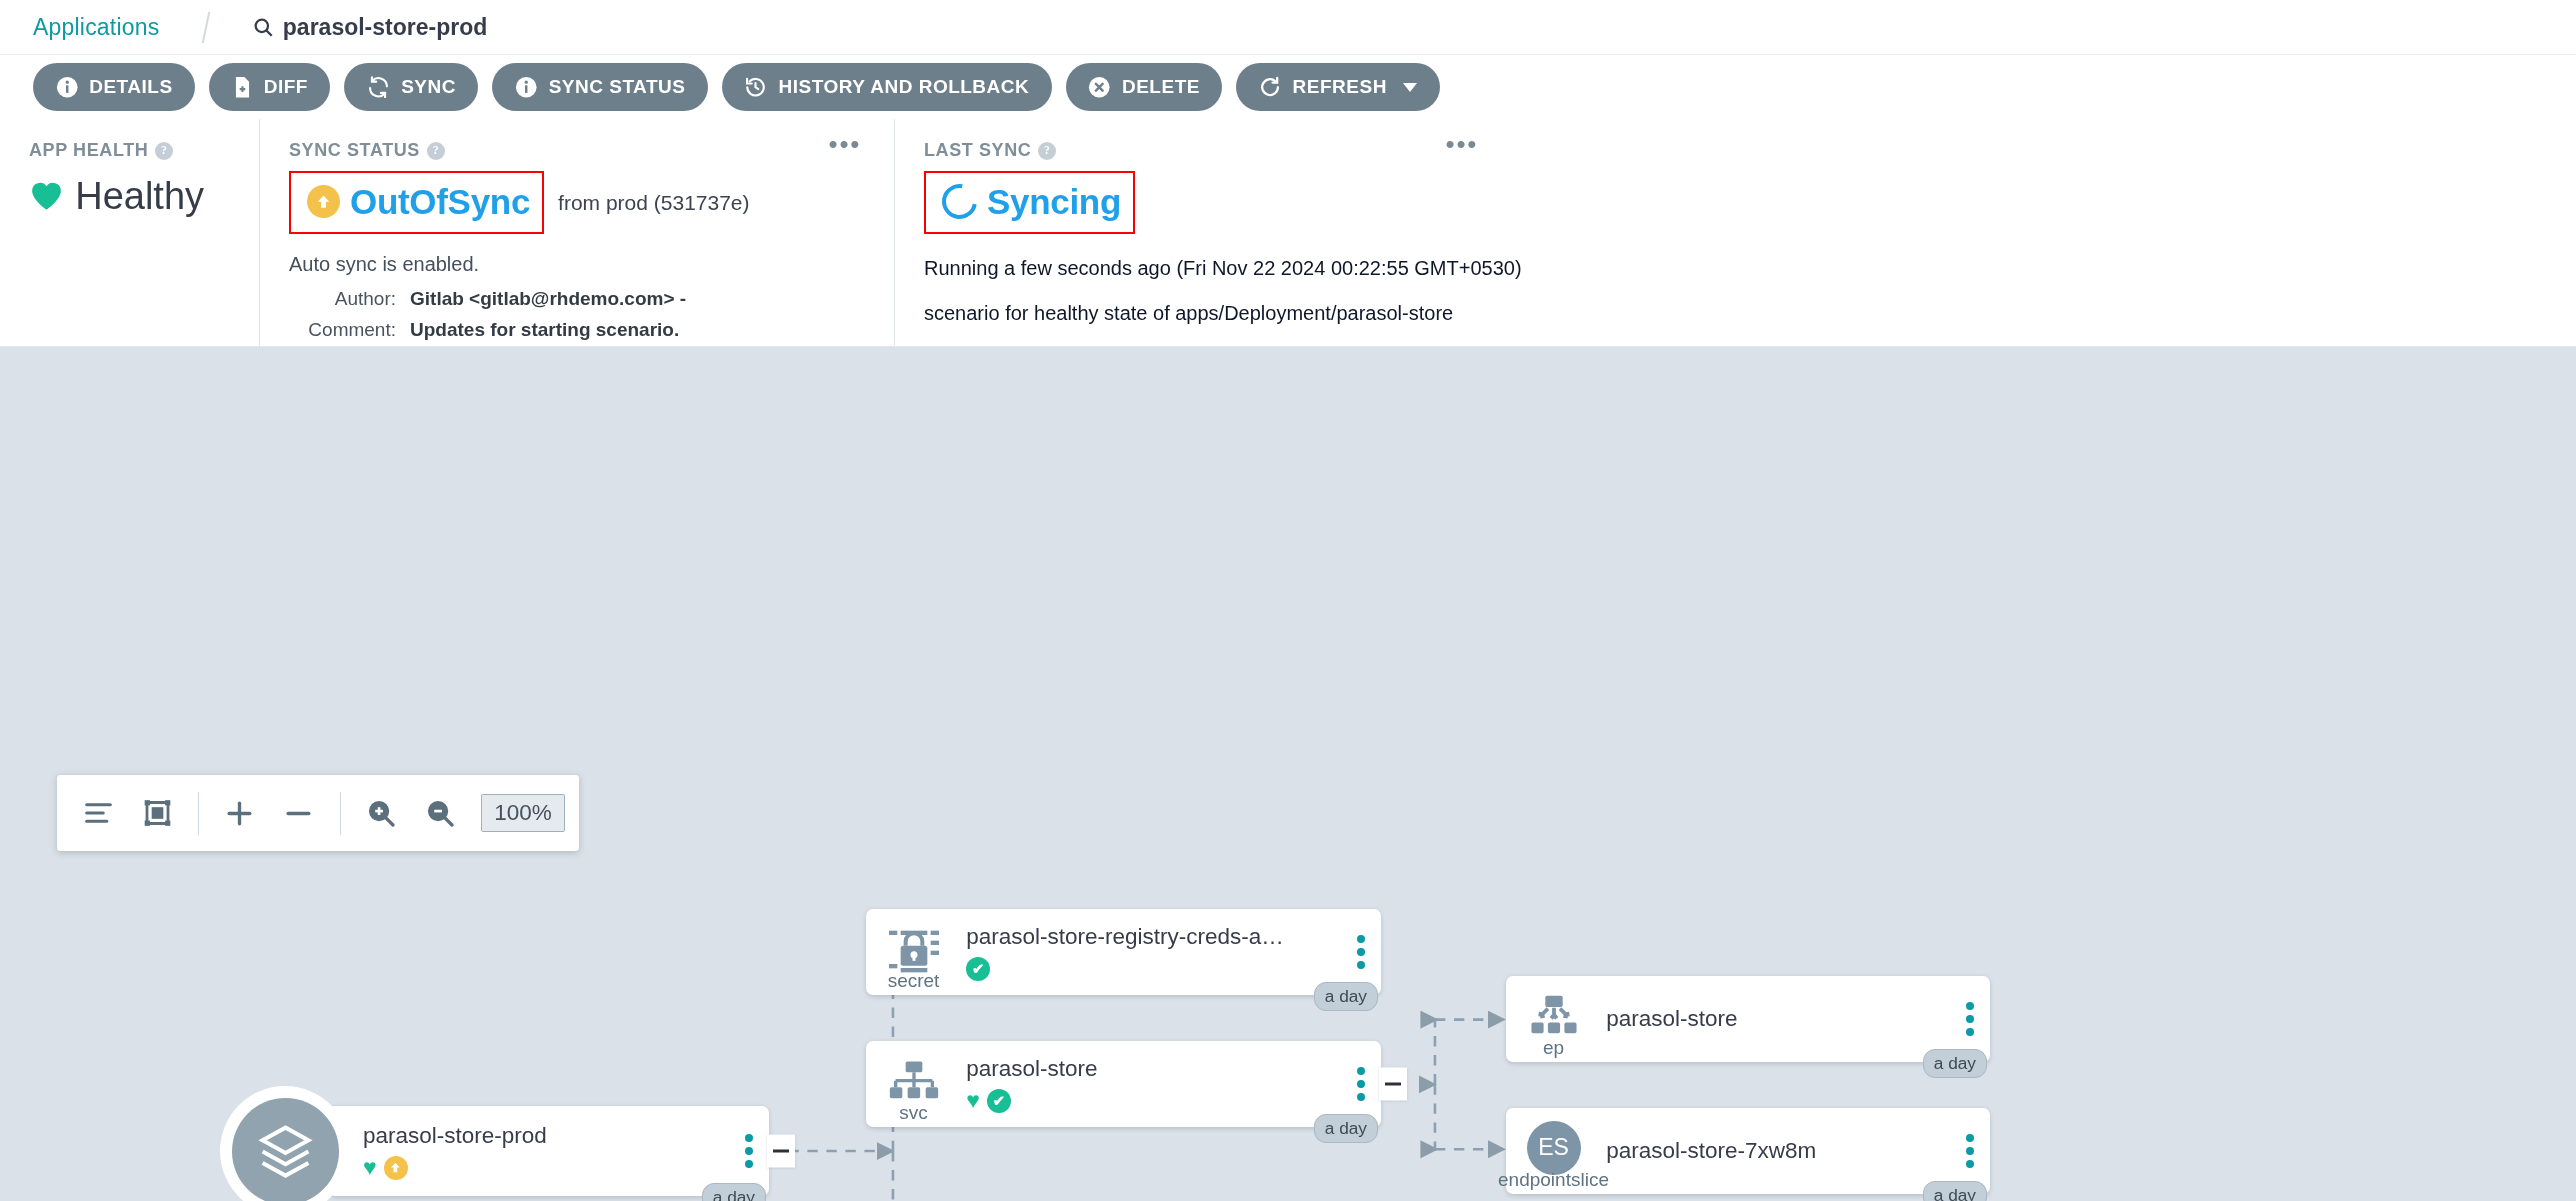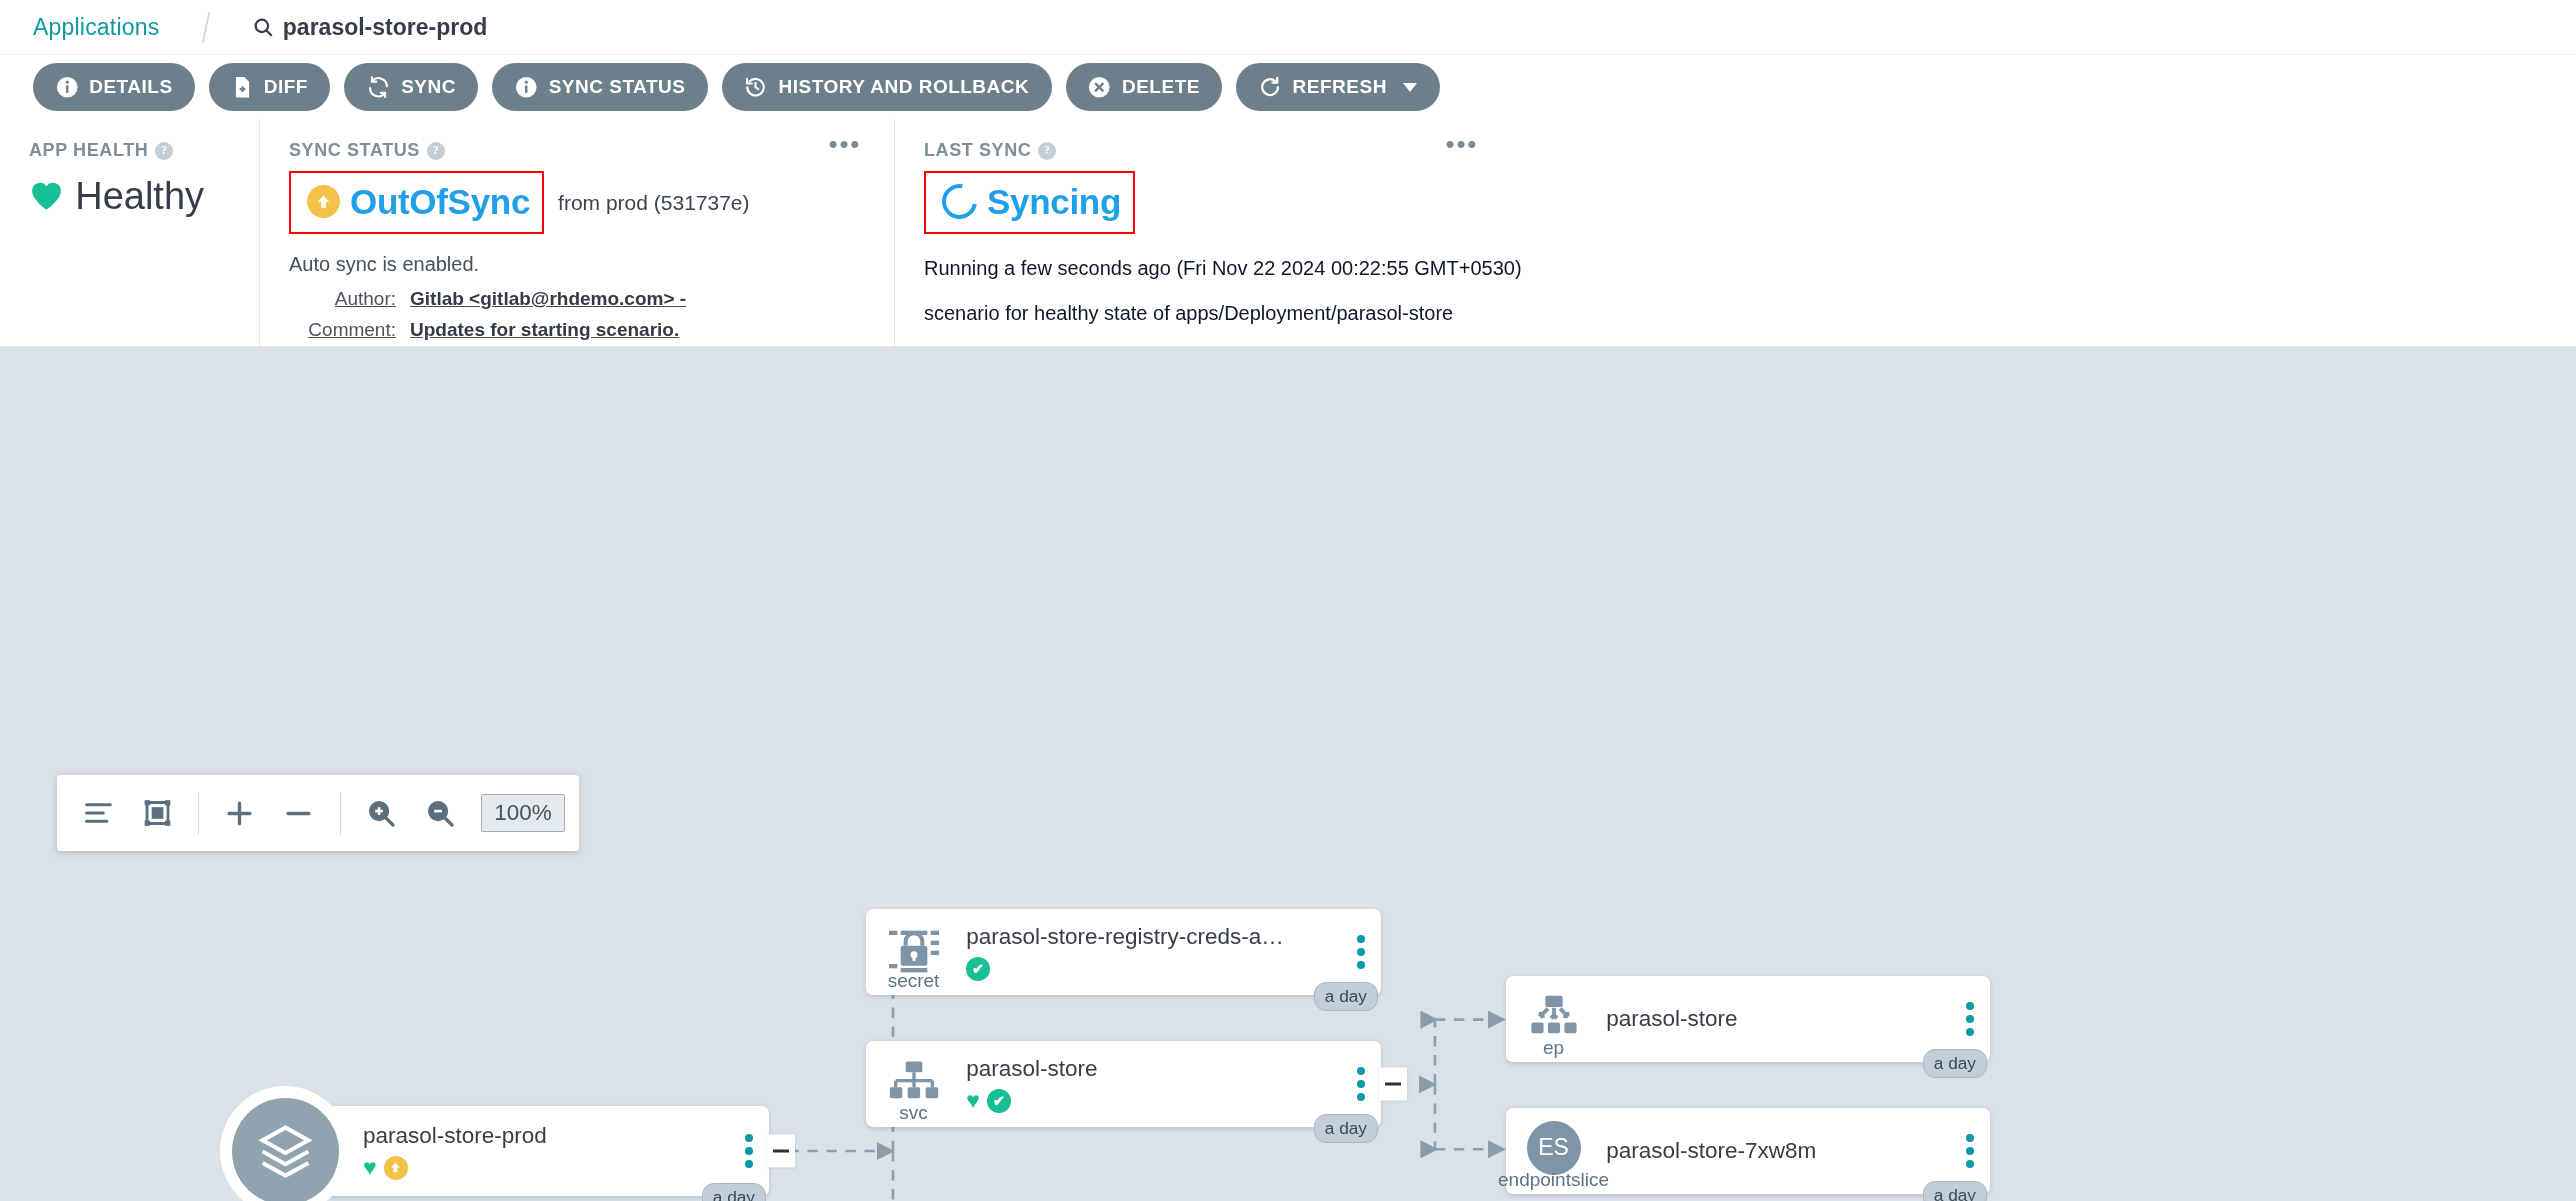--- a/index.html
+++ b/index.html
@@ -146,21 +146,21 @@
   }
   .spinner-ring {
     width: 35px; height: 35px;
     border: 4.3px solid #1fa0e8;
     border-radius: 50%;
     border-right-color: transparent;
     transform: rotate(-35deg);
   }
   .sub-line { font-size: 20px; color: #44505c; margin-top: 19px; }
   .kv-table { margin-top: 12px; font-size: 19px; color: #44505c; }
-  .kv-row { display: flex; margin-bottom: 8.6px; text-decoration: underline; }
+  .kv-row { display: flex; margin-bottom: 8.6px; }
   .kv-key { width: 121px; text-align: right; padding-right: 14px; color: #49545f; }
   .kv-val { font-weight: 700; color: #333b45; }
   .last-line { font-size: 20px; color: #0f172a; margin-top: 22.5px; }
 
   
   .graph {
     position: relative;
     height: 926px;
     background: #dbe1e8;
     overflow: hidden;

